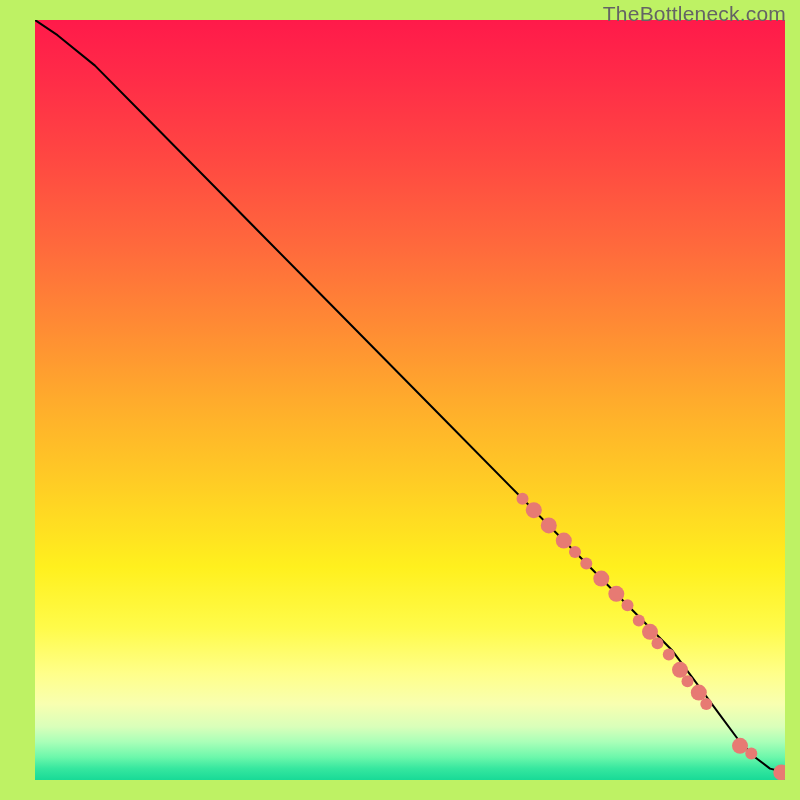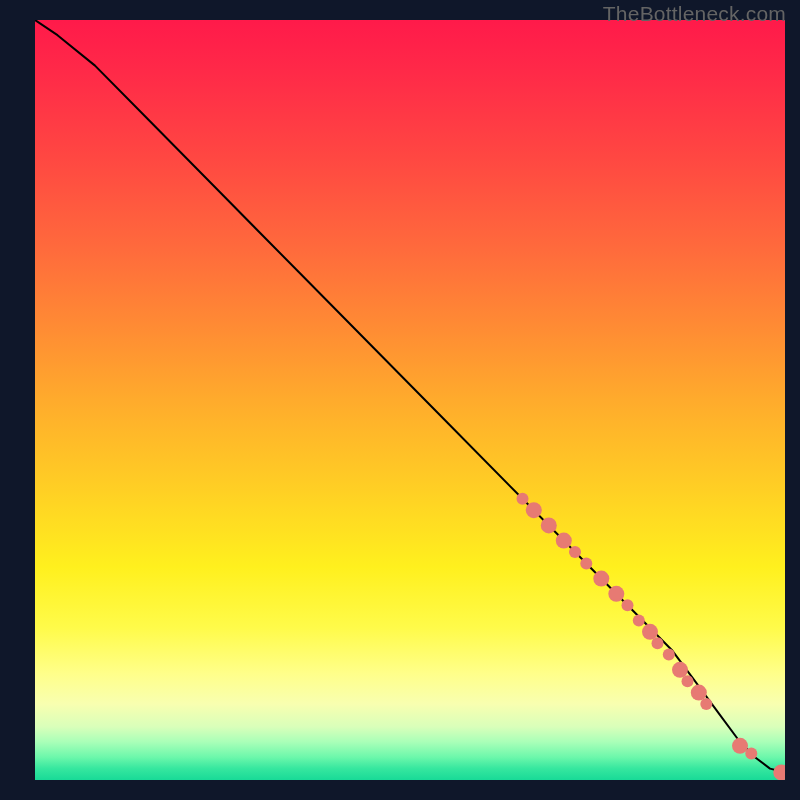--- a/index.html
+++ b/index.html
@@ -8,21 +8,21 @@
     width: 800px;
     height: 800px;
     overflow: hidden;
     background: #000;
     font-family: Arial, Helvetica, sans-serif;
   }
   .frame {
     position: relative;
     width: 800px;
     height: 800px;
-    background: #0f172a;
+    background: #bef264;
   }
   .plot-area {
     position: absolute;
     left: 35px;
     top: 20px;
     width: 750px;
     height: 760px;
   }
   .gradient-bg {
     position: absolute;

